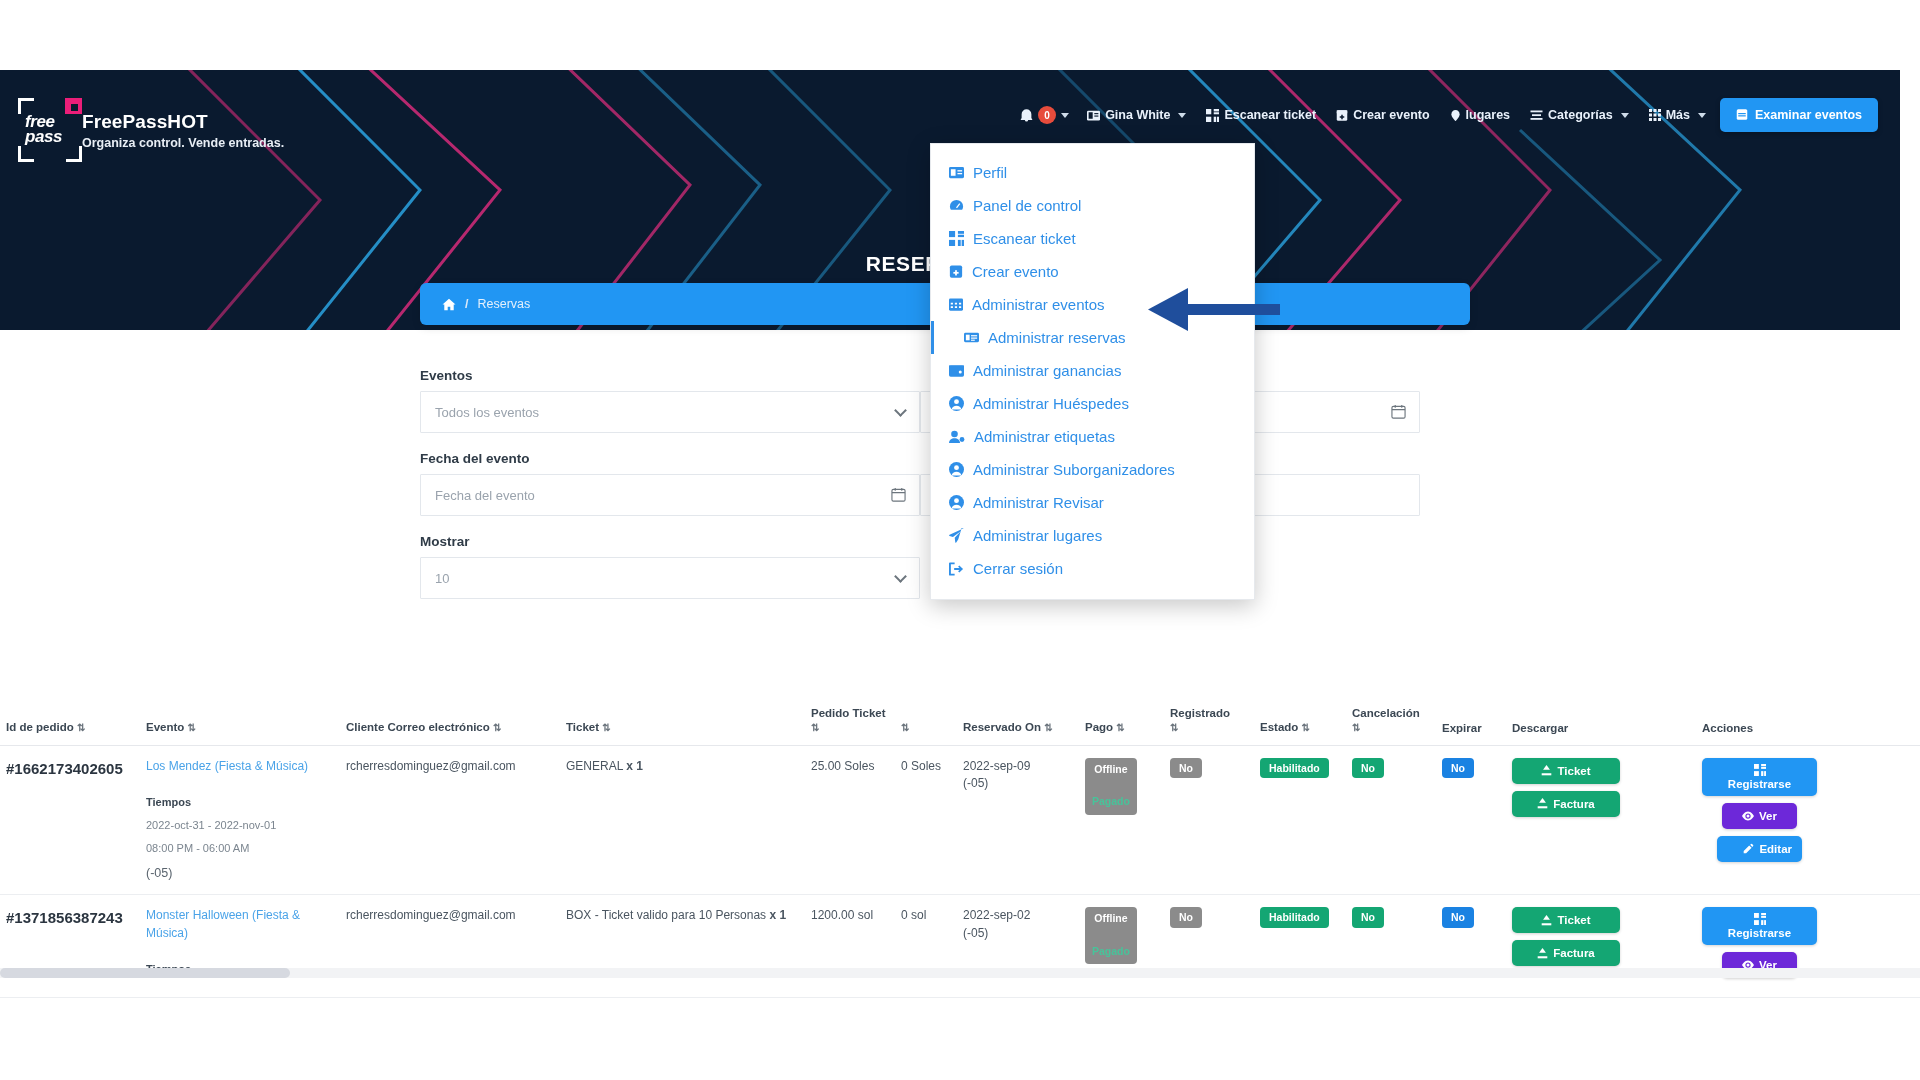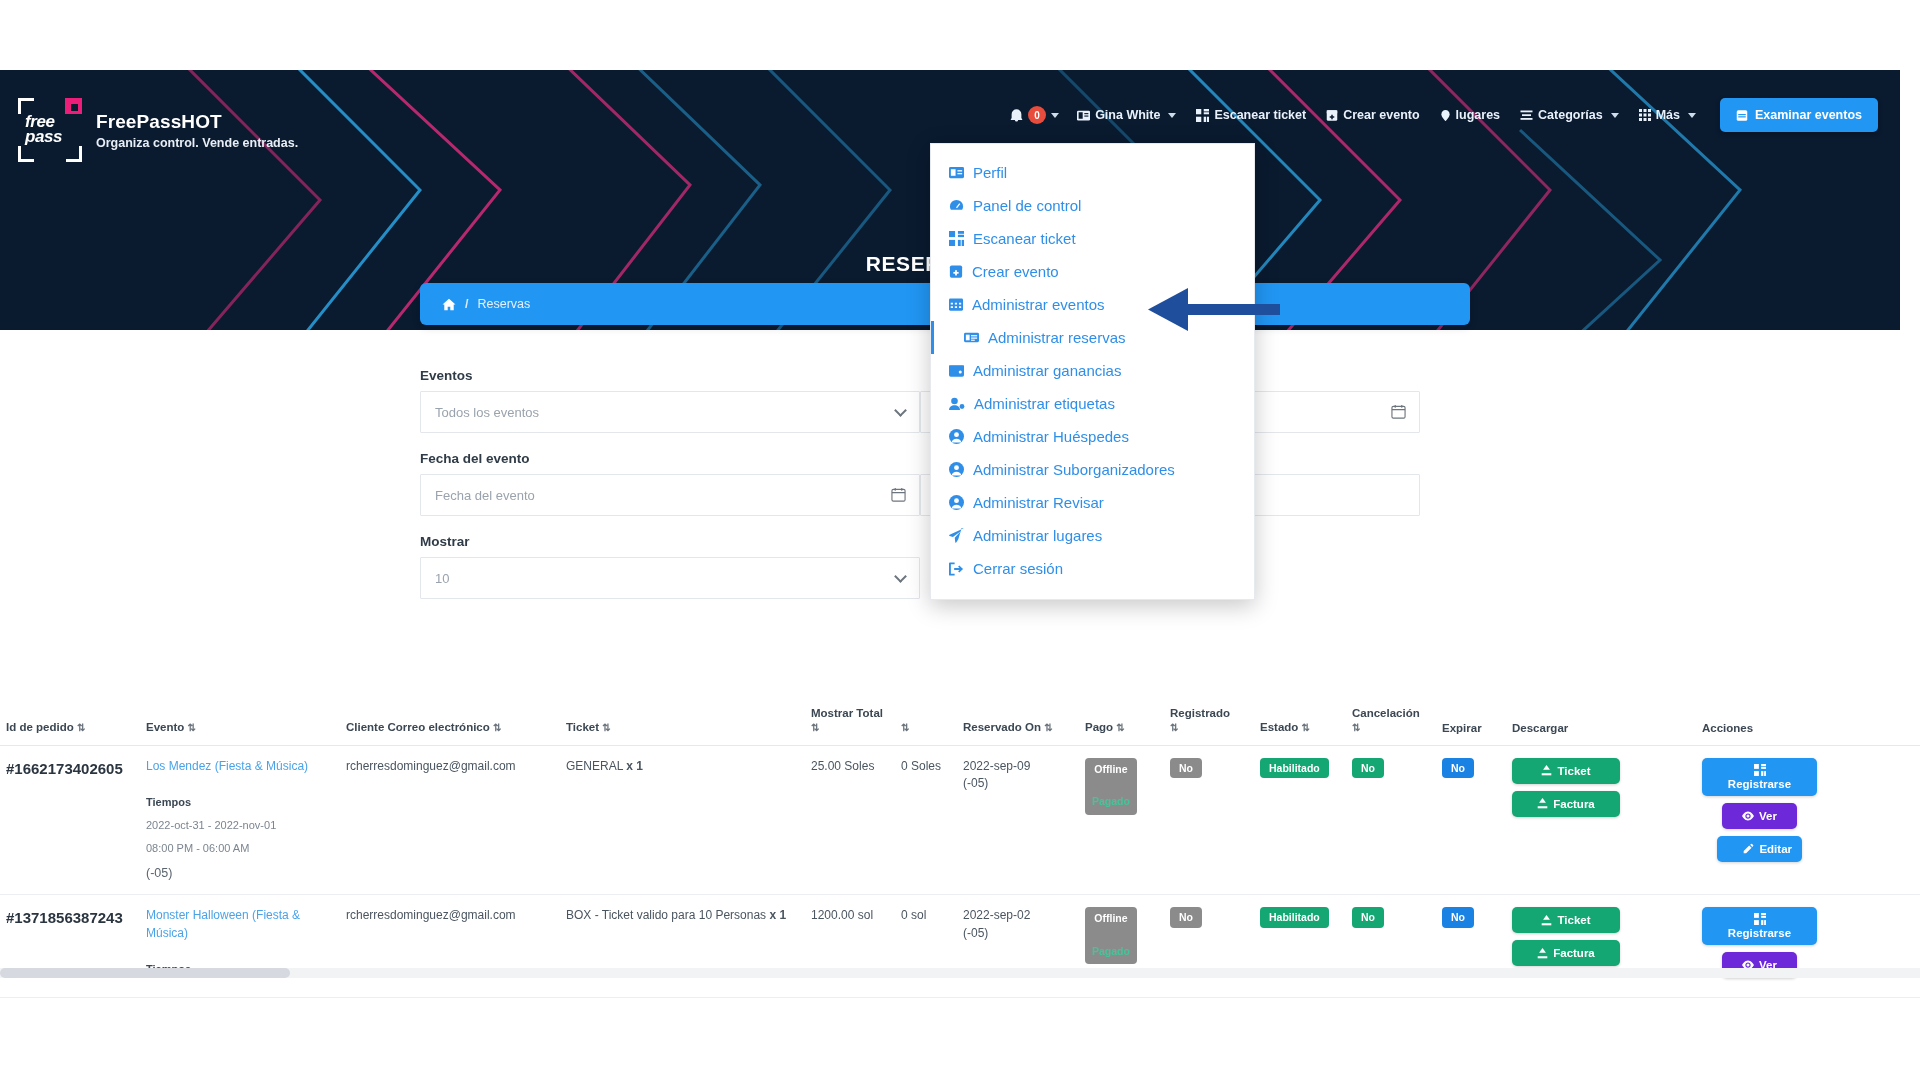--- a/index.html
+++ b/index.html
@@ -20,21 +20,21 @@
     position: absolute;
     left: 0; top: 70px;
     width: 1900px; height: 260px;
     background: #0a1a2f;
     overflow: hidden;
   }
   .hero-lines { position: absolute; inset: 0; }
 
   .brand {
     position: absolute; left: 18px; top: 28px;
-    display: flex; align-items: center; gap: 14px;
+    display: flex; align-items: center; gap: 0;
     z-index: 5;
   }
   .logo-mark {
     position: relative;
     width: 64px; height: 64px;
   }
   .logo-mark .corner {
     position: absolute; width: 16px; height: 16px;
     border-color: #ffffff; border-style: solid; border-width: 0;
   }
@@ -81,22 +81,22 @@
   .bell { color: #e9f1fb; font-size: 14px; }
   .badge-count {
     background: #e74c3c; color: #fff; border-radius: 50%;
     width: 18px; height: 18px; font-size: 10px; font-weight: 700;
     display: flex; align-items: center; justify-content: center;
   }
   .btn-examinar {
     background: #2196f3; color: #ffffff;
     font-size: 12.5px; font-weight: 700;
     padding: 10px 16px; border-radius: 5px; border: none;
-    display: flex; align-items: center; gap: 7px;
-    margin-left: 14px; cursor: pointer;
+    display: flex; gap: 7px;
+    margin-left: 4px; cursor: pointer;
     box-shadow: 0 2px 5px rgba(0,0,0,.25);
   }
   .ico { display: inline-block; line-height: 1; }
   .ico svg { display: block; }
 
   
   .hero-title {
     position: absolute; left: 0; right: 0; top: 182px;
     text-align: center; color: #ffffff;
     font-size: 21px; font-weight: 700; letter-spacing: .6px;
@@ -430,21 +430,21 @@
           <col style="width:70px">
         <col style="width:190px">
           <col style="width:224px">
       </colgroup>
       <thead>
         <tr>
           <th><span>Id de pedido</span> <span class="sortico">⇅</span></th>
           <th><span>Evento</span> <span class="sortico">⇅</span></th>
           <th><span>Cliente Correo electrónico</span> <span class="sortico">⇅</span></th>
           <th><span>Ticket</span> <span class="sortico">⇅</span></th>
-          <th><span>Mostrar Total</span><br><span class="sortico">⇅</span></th>
+          <th><span>Pedido Ticket</span><br><span class="sortico">⇅</span></th>
           <th><span class="sortico">⇅</span></th>
           <th><span>Reservado On</span> <span class="sortico">⇅</span></th>
           <th><span>Pago</span> <span class="sortico">⇅</span></th>
           <th><span>Registrado</span><br><span class="sortico">⇅</span></th>
           <th><span>Estado</span> <span class="sortico">⇅</span></th>
           <th><span>Cancelación</span><br><span class="sortico">⇅</span></th>
           <th><span>Expirar</span></th>
           <th><span>Descargar</span></th>
           <th><span>Acciones</span></th>
         </tr>
@@ -723,38 +723,38 @@
             <rect x="0" y="1" width="16" height="12" rx="1.8"></rect>
             <rect x="0" y="1" width="16" height="3.5" fill="#2f8fe8"></rect>
             <circle cx="12" cy="8" r="1.6" fill="#fff"></circle>
           </svg>
         </span>
       <span>Administrar ganancias</span>
     </div>
 
     <div class="dd-item">
       <span class="ico">
+          <svg width="15" height="15" viewBox="0 0 16 16" fill="#2f8fe8">
+            <circle cx="8" cy="8" r="8"></circle>
+            <circle cx="8" cy="6" r="2.6" fill="#fff"></circle>
+            <path d="M2.8 14.5c.5-2.7 2.6-4 5.2-4s4.7 1.3 5.2 4z" fill="#fff"></path>
+          </svg>
+        </span>
+      <span>Administrar Huéspedes</span>
+    </div>
+
+    <div class="dd-item">
+      <span class="ico">
           <svg width="16" height="14" viewBox="0 0 16 14" fill="#2f8fe8">
             <circle cx="5.5" cy="4" r="3.3"></circle>
             <path d="M0 13c0-3 2.5-4.7 5.5-4.7S11 10 11 13z"></path>
             <circle cx="13" cy="9.5" r="2.4"></circle>
           </svg>
         </span>
       <span>Administrar etiquetas</span>
-    </div>
-
-    <div class="dd-item">
-      <span class="ico">
-          <svg width="15" height="15" viewBox="0 0 16 16" fill="#2f8fe8">
-            <circle cx="8" cy="8" r="8"></circle>
-            <circle cx="8" cy="6" r="2.6" fill="#fff"></circle>
-            <path d="M2.8 14.5c.5-2.7 2.6-4 5.2-4s4.7 1.3 5.2 4z" fill="#fff"></path>
-          </svg>
-        </span>
-      <span>Administrar Huéspedes</span>
     </div>
 
     <div class="dd-item">
       <span class="ico">
           <svg width="15" height="15" viewBox="0 0 16 16" fill="#2f8fe8">
             <circle cx="8" cy="8" r="8"></circle>
             <circle cx="8" cy="6" r="2.6" fill="#fff"></circle>
             <path d="M2.8 14.5c.5-2.7 2.6-4 5.2-4s4.7 1.3 5.2 4z" fill="#fff"></path>
           </svg>
         </span>

